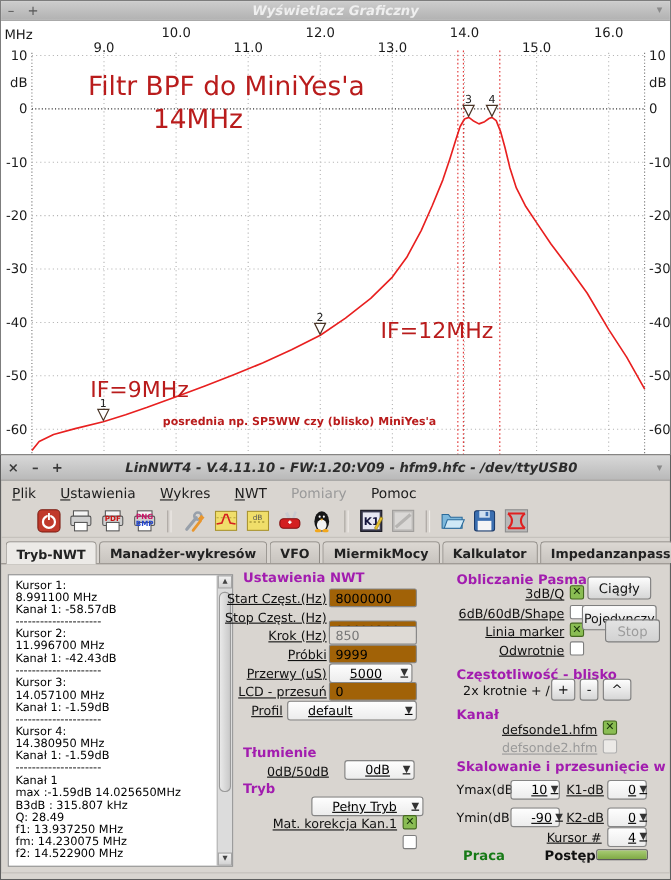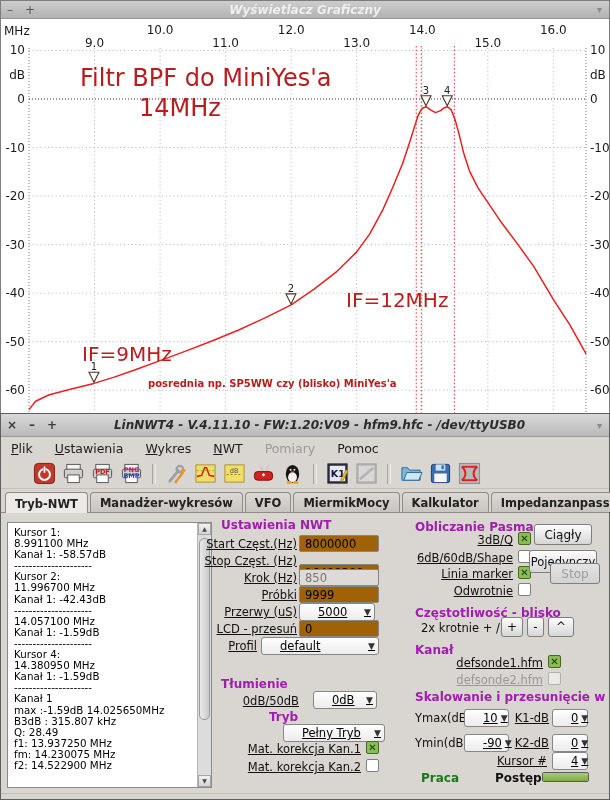--- a/index.html
+++ b/index.html
@@ -302,20 +302,21 @@
       <div class="cursorpanel">
         <div class="cursorlines" id="cursorlines">
             <div>Kursor 1:</div>
             <div>8.991100 MHz</div>
             <div>Kanał 1: -58.57dB</div>
             <div>---------------------</div>
             <div>Kursor 2:</div>
             <div>11.996700 MHz</div>
             <div>Kanał 1: -42.43dB</div>
             <div>---------------------</div>
+            <div>Kursor 3:</div>
             <div>14.057100 MHz</div>
             <div>Kanał 1: -1.59dB</div>
             <div>---------------------</div>
             <div>Kursor 4:</div>
             <div>14.380950 MHz</div>
             <div>Kanał 1: -1.59dB</div>
             <div>---------------------</div>
             <div>Kanał 1</div>
             <div>max :-1.59dB 14.025650MHz</div>
             <div>B3dB : 315.807 kHz</div>
@@ -354,28 +355,27 @@
           <i class="caret">▼</i>
         </div>
 
       <div class="hdg" style="left:220px;top:164px;">Tłumienie</div>
       <div class="rl right" style="left:200px;top:181px;width:98px;">0dB/50dB</div>
       <div class="combo" style="left:312px;top:178px;width:64px;">
           <span class="cval">0dB</span>
           <i class="caret">▼</i>
         </div>
 
-      <div class="hdg" style="left:220px;top:197px;margin-left:48px;">Tryb</div>
+      <div class="hdg" style="left:220px;top:197px;">Tryb</div>
       <div class="combo" style="left:282px;top:211px;width:102px;">
           <span class="cval">Pełny Tryb</span>
           <i class="caret">▼</i>
         </div>
       <div class="rl right" style="left:200px;top:229px;width:160px;">Mat. korekcja Kan.1</div>
       <span class="cb checked" style="left:365px;top:228px;"></span>
-      <div class="rl right" style="left:200px;top:247px;width:160px;">Mat. korekcja Kan.2</div>
       <span class="cb" style="left:365px;top:246px;"></span>
 
       <div class="hdg" style="left:414px;top:7px;">Obliczanie Pasma</div>
       <div class="rl right" style="left:412px;top:20px;width:100px;">3dB/Q</div>
       <span class="cb checked" style="left:517px;top:19px;"></span>
       <div class="rl right" style="left:412px;top:38px;width:100px;">6dB/60dB/Shape</div>
       <span class="cb" style="left:517px;top:37px;"></span>
       <div class="rl right" style="left:412px;top:54px;width:100px;">Linia marker</div>
       <span class="cb checked" style="left:517px;top:53px;"></span>
       <div class="rl right" style="left:412px;top:71px;width:100px;">Odwrotnie</div>

